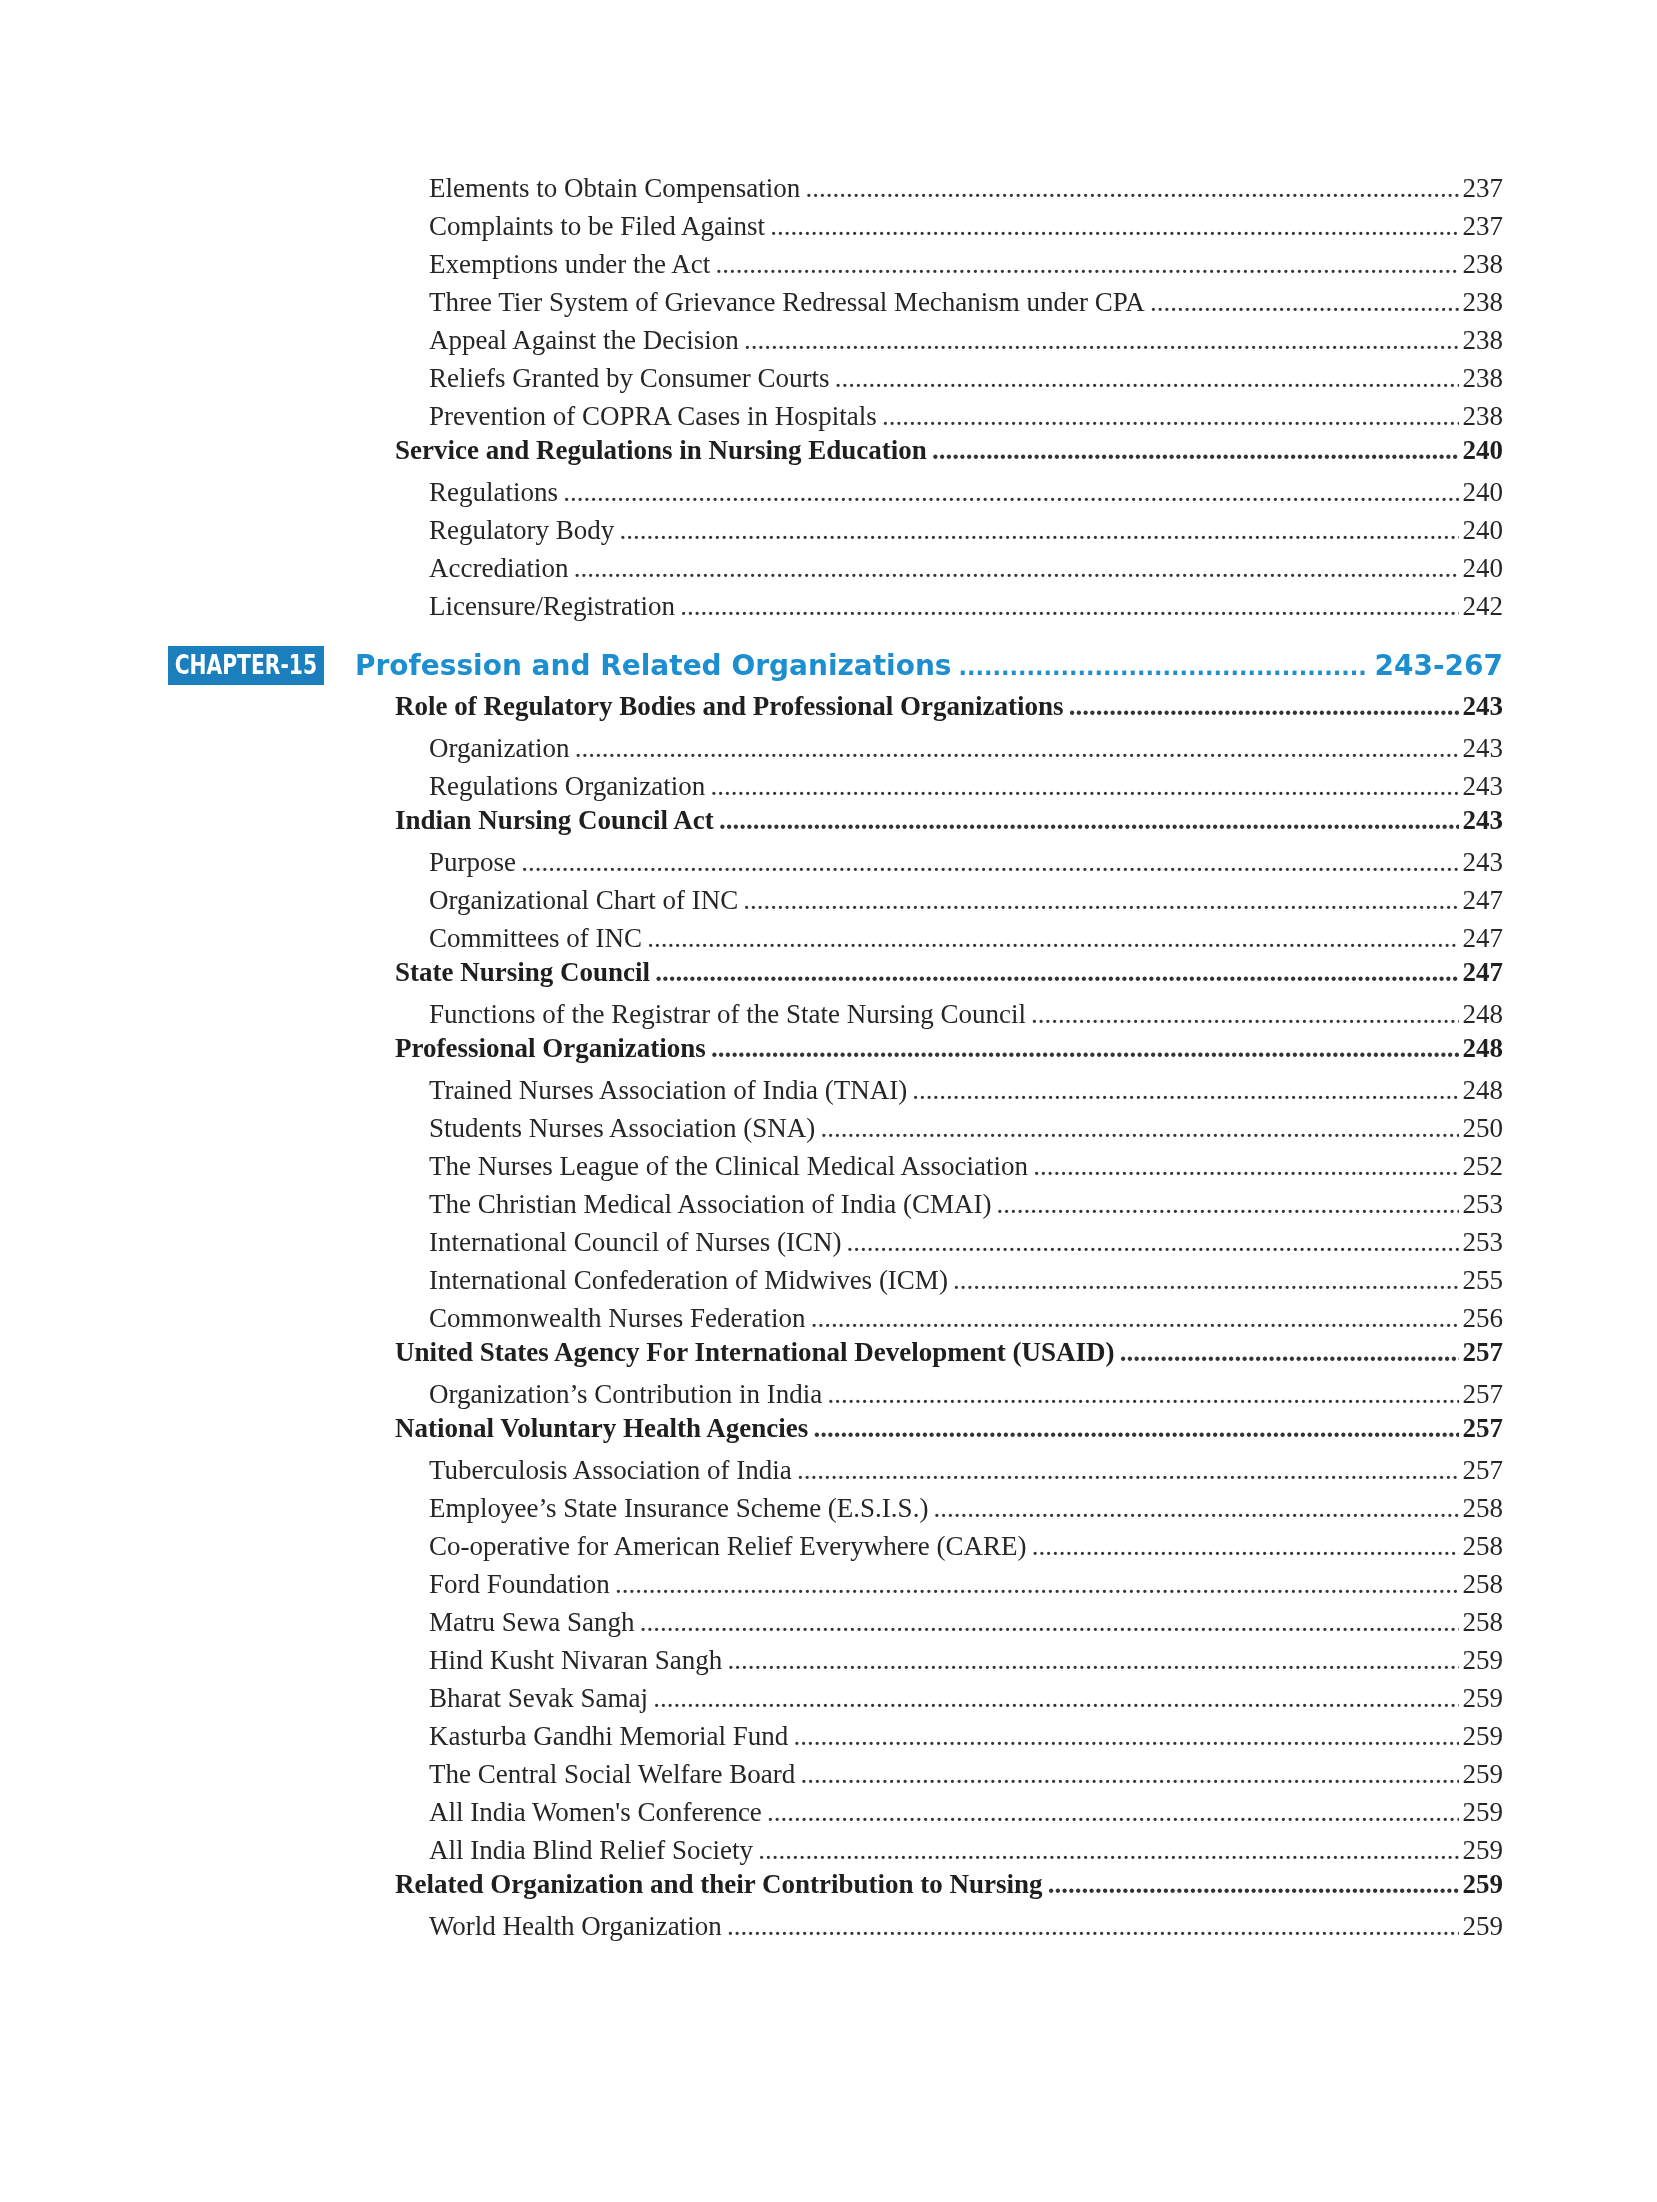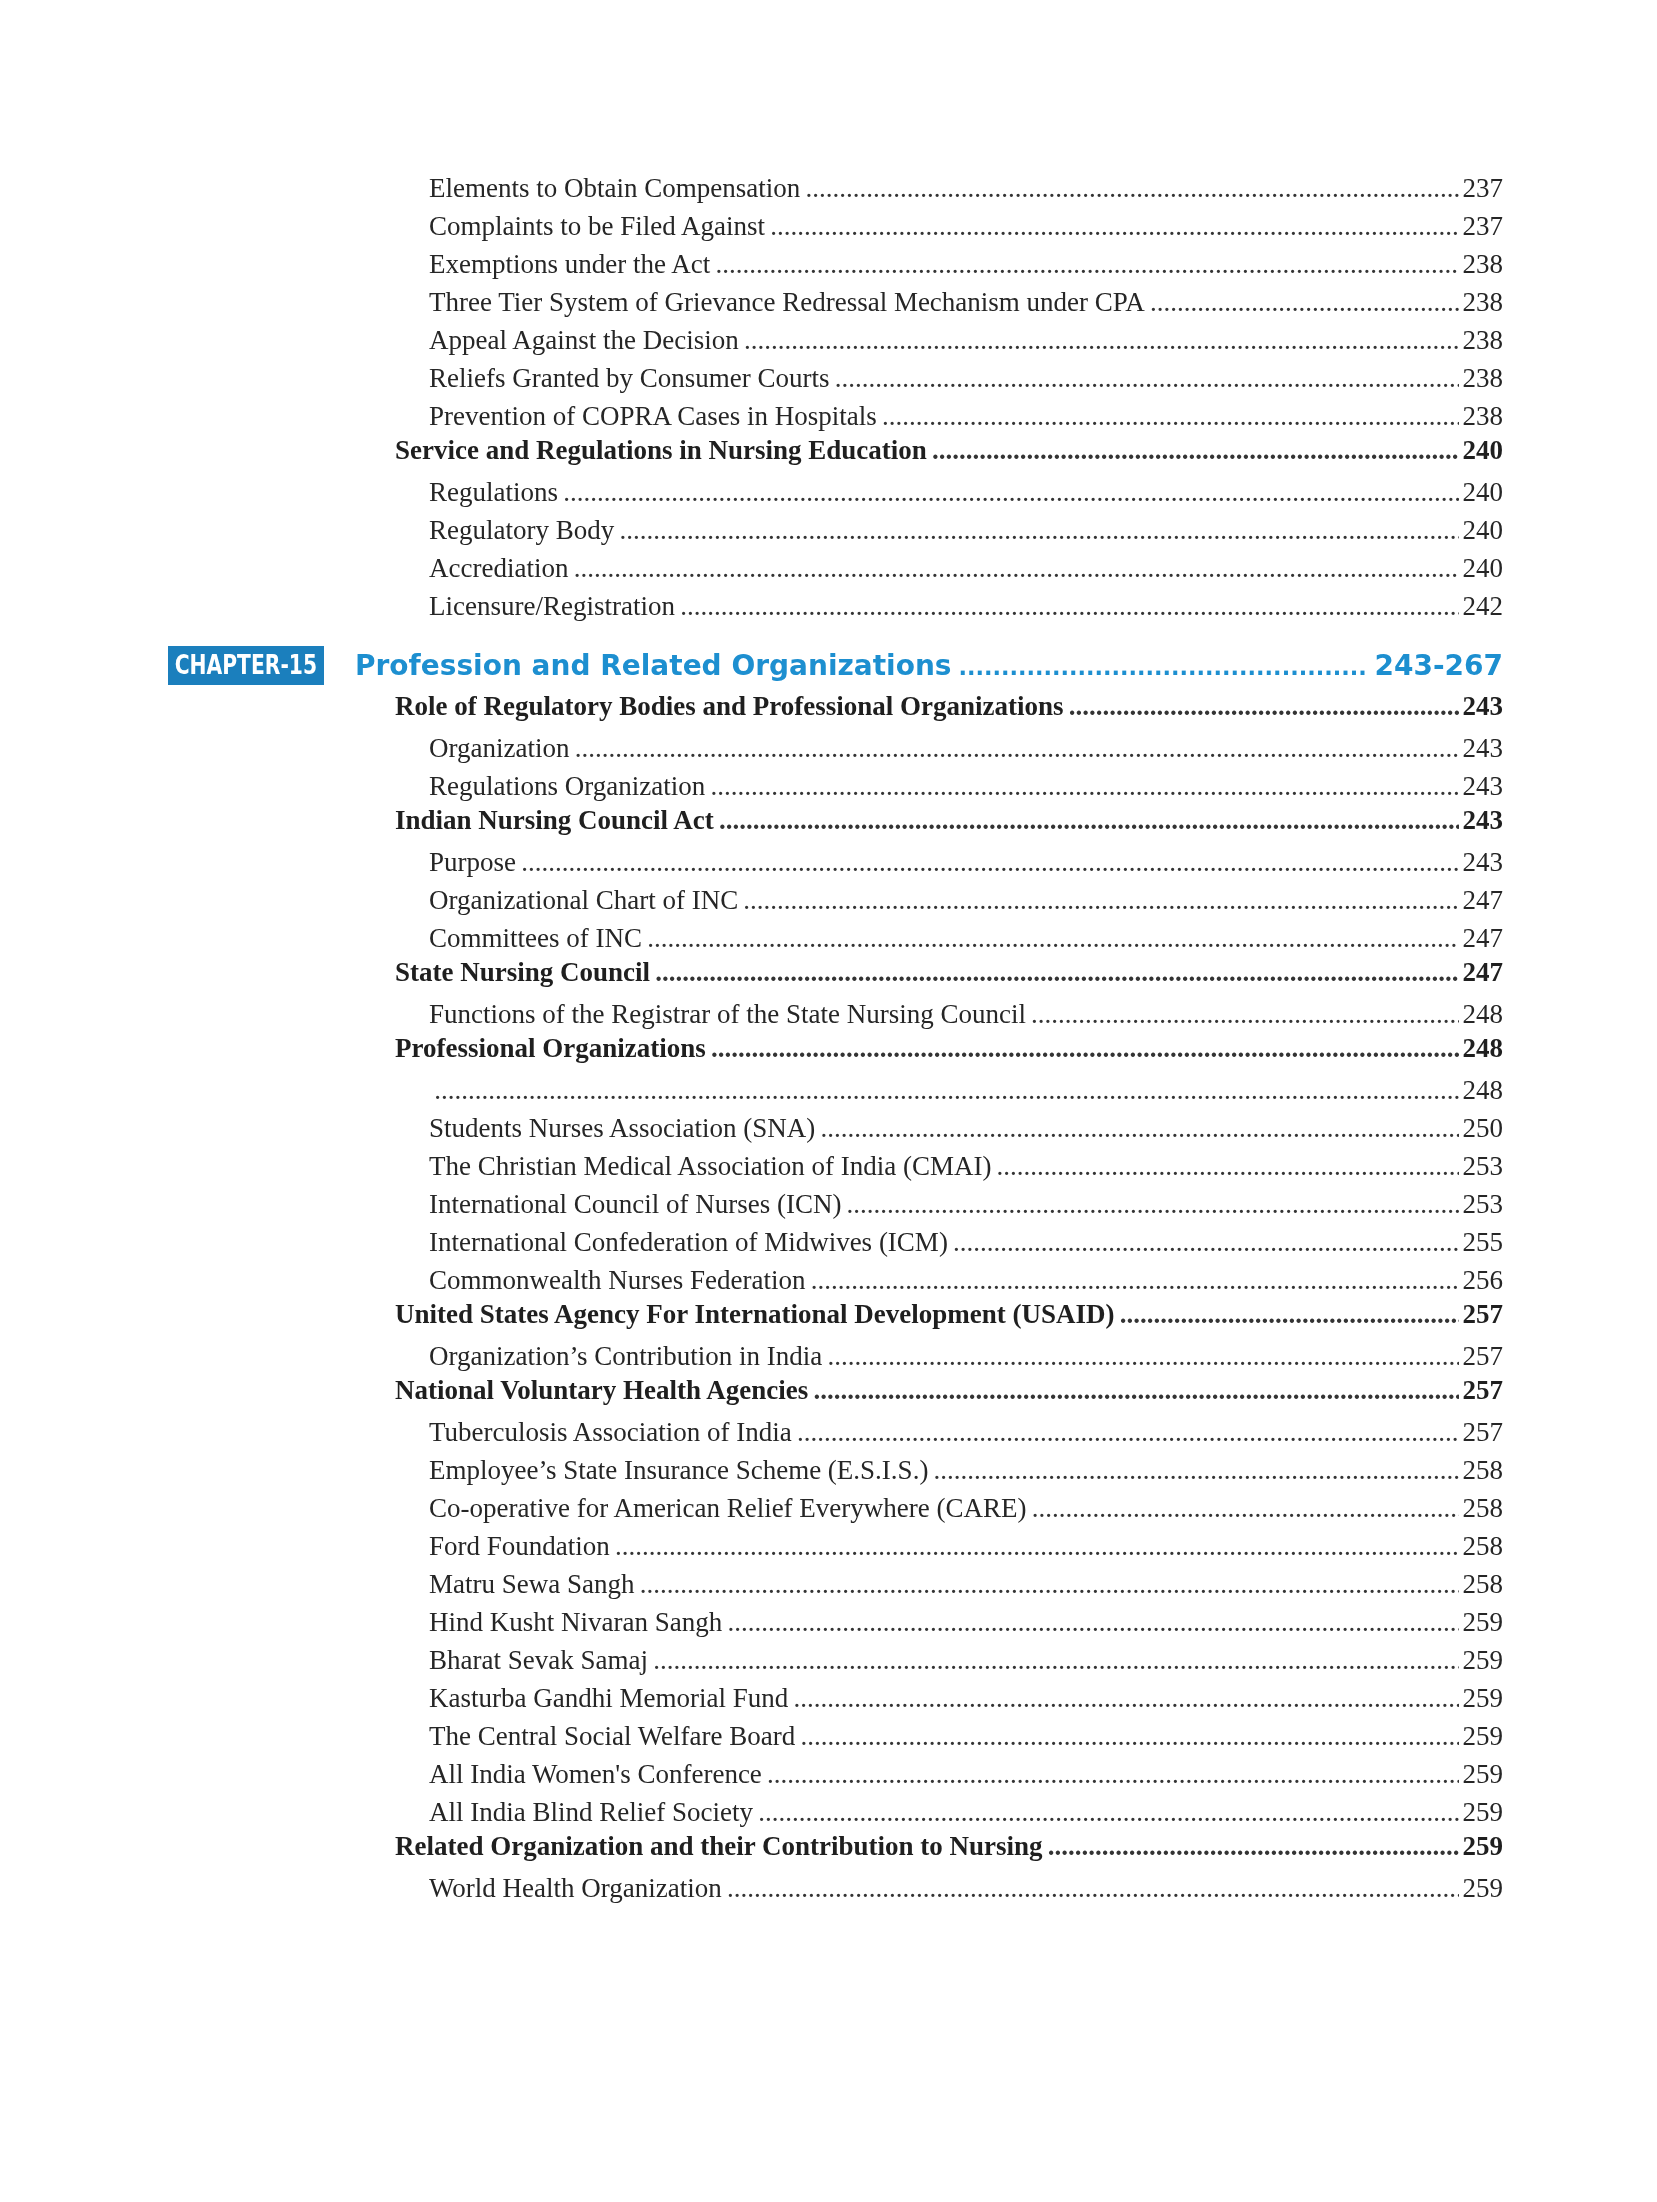--- a/index.html
+++ b/index.html
@@ -167,29 +167,35 @@
       <span class="title">Functions of the Registrar of the State Nursing Council</span>
       <span class="dots"></span>
       <span class="page">248</span>
     </div>
     <div class="row main">
       <span class="title">Professional Organizations</span>
       <span class="dots"></span>
       <span class="page">248</span>
     </div>
     <div class="row sub">
+      <span class="title">Trained Nurses Association of India (TNAI)</span>
       <span class="dots"></span>
       <span class="page">248</span>
     </div>
     <div class="row sub">
       <span class="title">Students Nurses Association (SNA)</span>
       <span class="dots"></span>
       <span class="page">250</span>
     </div>
     <div class="row sub">
+      <span class="title">The Nurses League of the Clinical Medical Association</span>
+      <span class="dots"></span>
+      <span class="page">252</span>
+    </div>
+    <div class="row sub">
       <span class="title">The Christian Medical Association of India (CMAI)</span>
       <span class="dots"></span>
       <span class="page">253</span>
     </div>
     <div class="row sub">
       <span class="title">International Council of Nurses (ICN)</span>
       <span class="dots"></span>
       <span class="page">253</span>
     </div>
     <div class="row sub">

